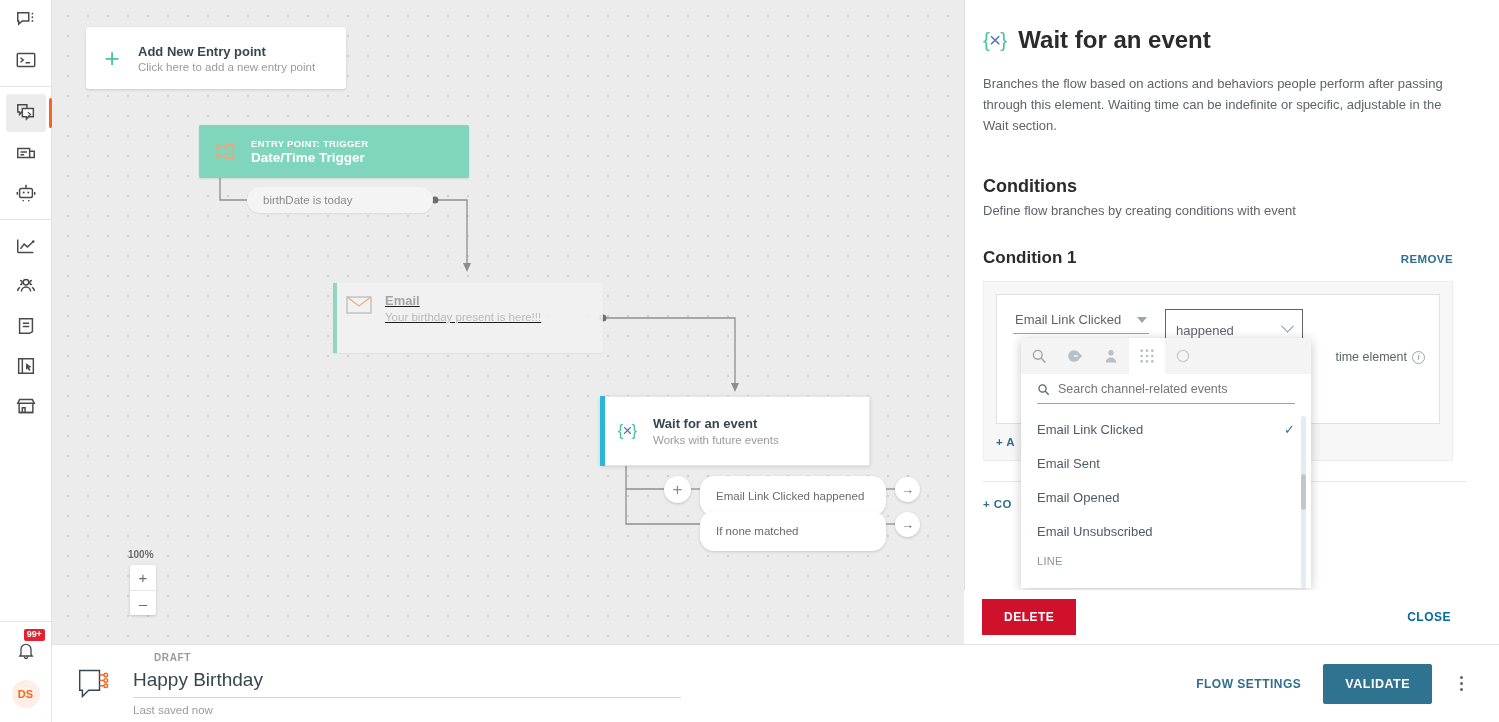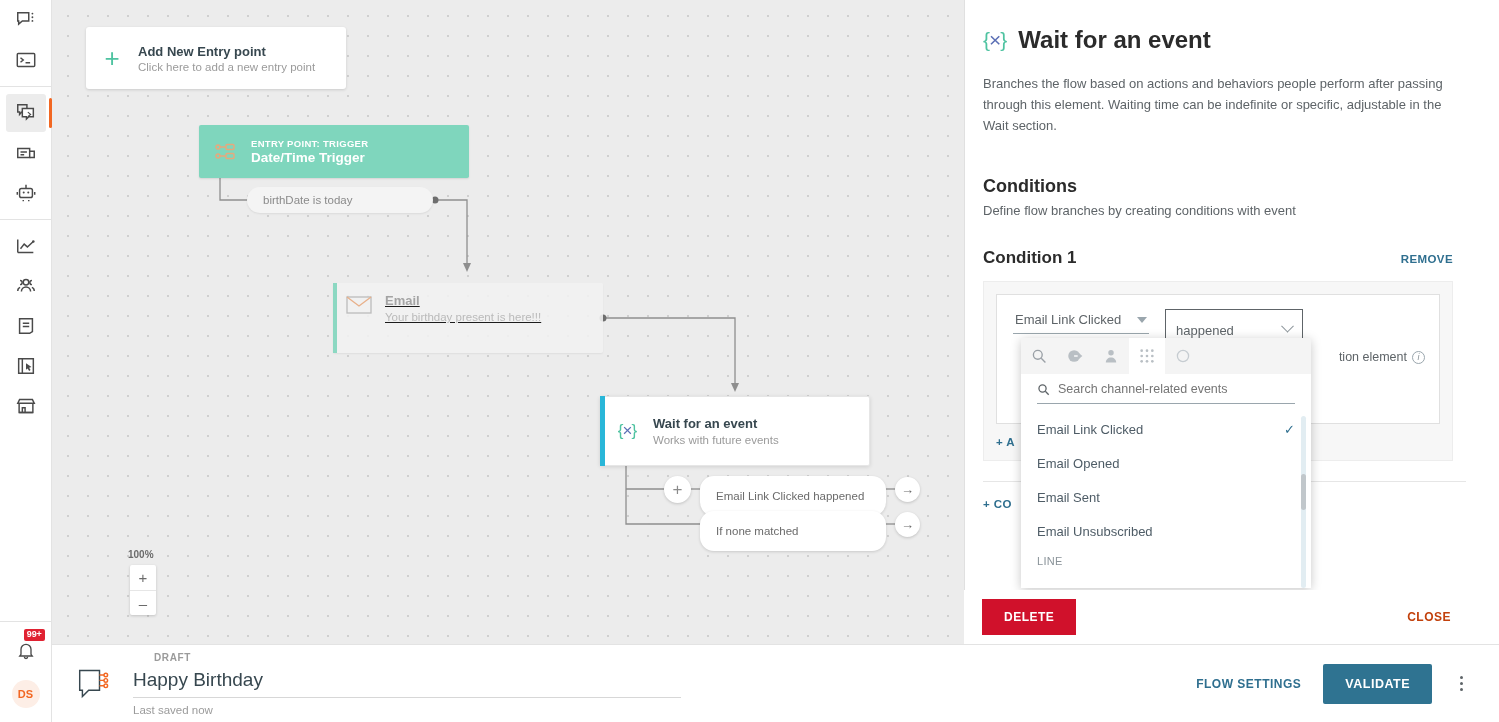--- a/index.html
+++ b/index.html
@@ -225,21 +225,21 @@
     height: 36px; background: #c1c7cb; border-radius: 3px; cursor: pointer; }
 
   .panel-footer {
     position: absolute; right: 0; top: 590px; width: 535px; height: 54px;
     background: #fff; display: flex; align-items: center;
     justify-content: space-between; padding: 0 48px 0 18px; z-index: 70;
   }
   .btn-delete { background: #d0112b; color: #fff; font-size: 12px;
     font-weight: bold; letter-spacing: 0.5px; padding: 11px 22px;
     border: none; cursor: pointer; font-family: "Liberation Sans", sans-serif; }
-  .btn-close { background: none; border: none; color: #c2410c; font-size: 12px;
+  .btn-close { background: none; border: none; color: #0369a1; font-size: 12px;
     font-weight: bold; letter-spacing: 0.5px; cursor: pointer;
     font-family: "Liberation Sans", sans-serif; text-align: right; }
 
   
   .bottom {
     position: absolute; left: 52px; top: 644px; width: 1447px; height: 78px;
     background: #fff; border-top: 1px solid #e3e3e3;
     display: flex; align-items: center; padding: 0 30px 0 25px; z-index: 50;
   }
   .flow-icon { width: 52px; display: flex; align-items: center; }
@@ -469,21 +469,21 @@
             <div class="sel-underline">
               <span>Email Link Clicked</span>
               <span class="caret-solid"></span>
             </div>
             <div class="sel-box">
               <span>happened</span>
               <span class="caret-thin"></span>
             </div>
           </div>
           <div class="behind-text">
-            <span>tion element</span>
+            <span>time element</span>
             <span class="info-i">i</span>
           </div>
         </div>
         <div class="add-link">+ A</div>
       </div>
 
       <div class="panel-div"></div>
       <div class="cond-link">+ CO</div>
     </div>
   </div>
@@ -539,24 +539,24 @@
         <input class="dd-search-input" type="text" placeholder="Search channel-related events" style="">
       </div>
     </div>
 
     <div class="dd-list">
       <div class="dd-item">
         <span>Email Link Clicked</span>
         <span class="dd-check">✓</span>
       </div>
       <div class="dd-item">
+        <span>Email Sent</span>
+      </div>
+      <div class="dd-item">
         <span>Email Opened</span>
-      </div>
-      <div class="dd-item">
-        <span>Email Sent</span>
       </div>
       <div class="dd-item">
         <span>Email Unsubscribed</span>
       </div>
       <div class="dd-group">LINE</div>
       <div class="dd-track"></div>
       <div class="dd-thumb"></div>
     </div>
   </div>
 

